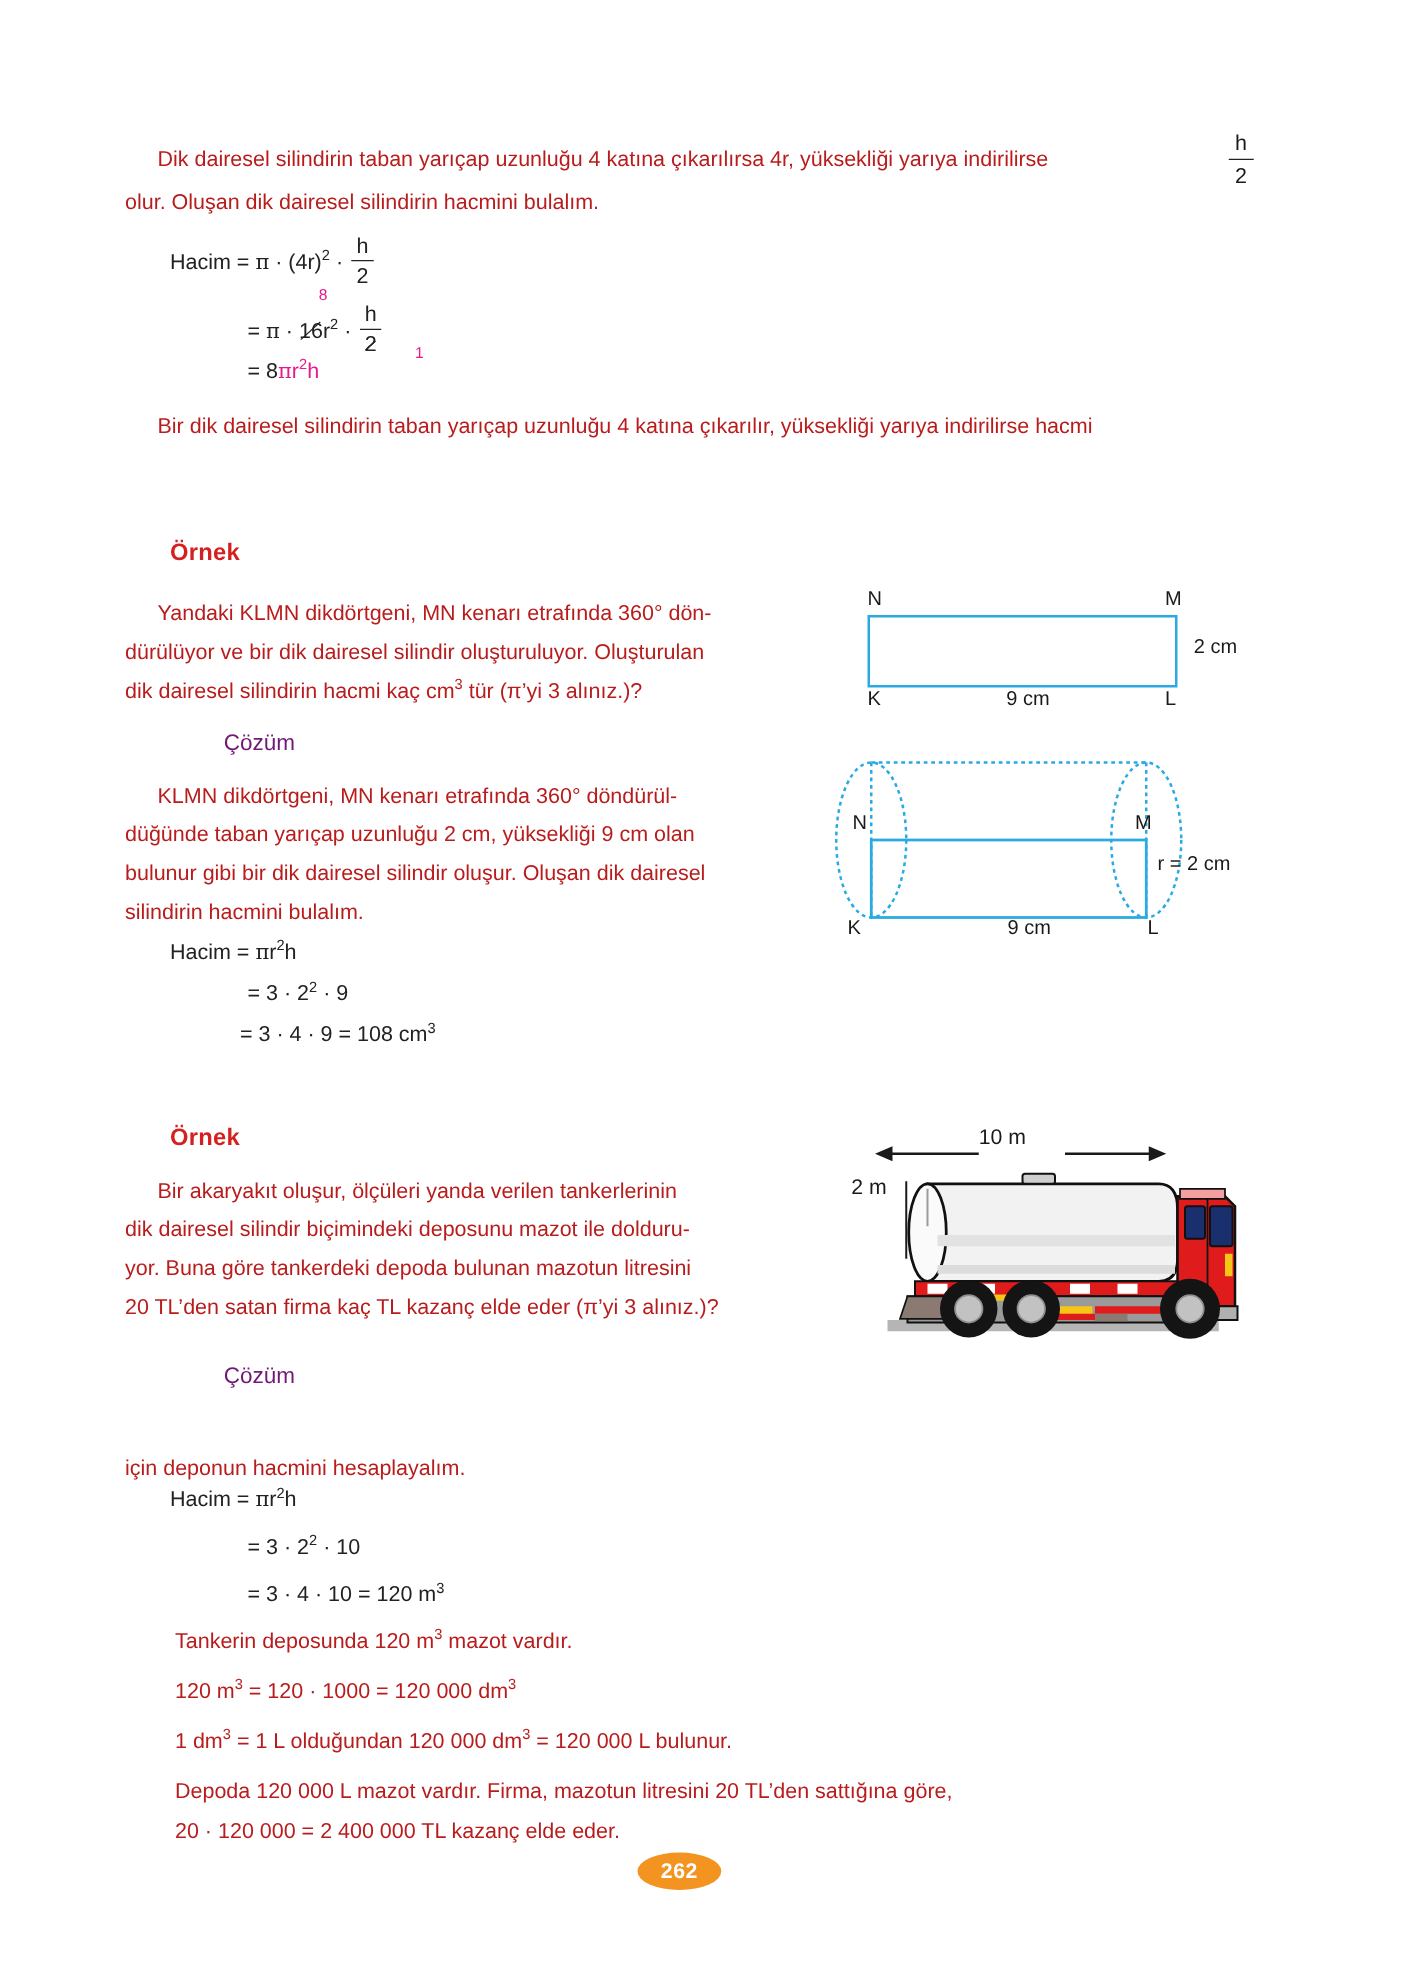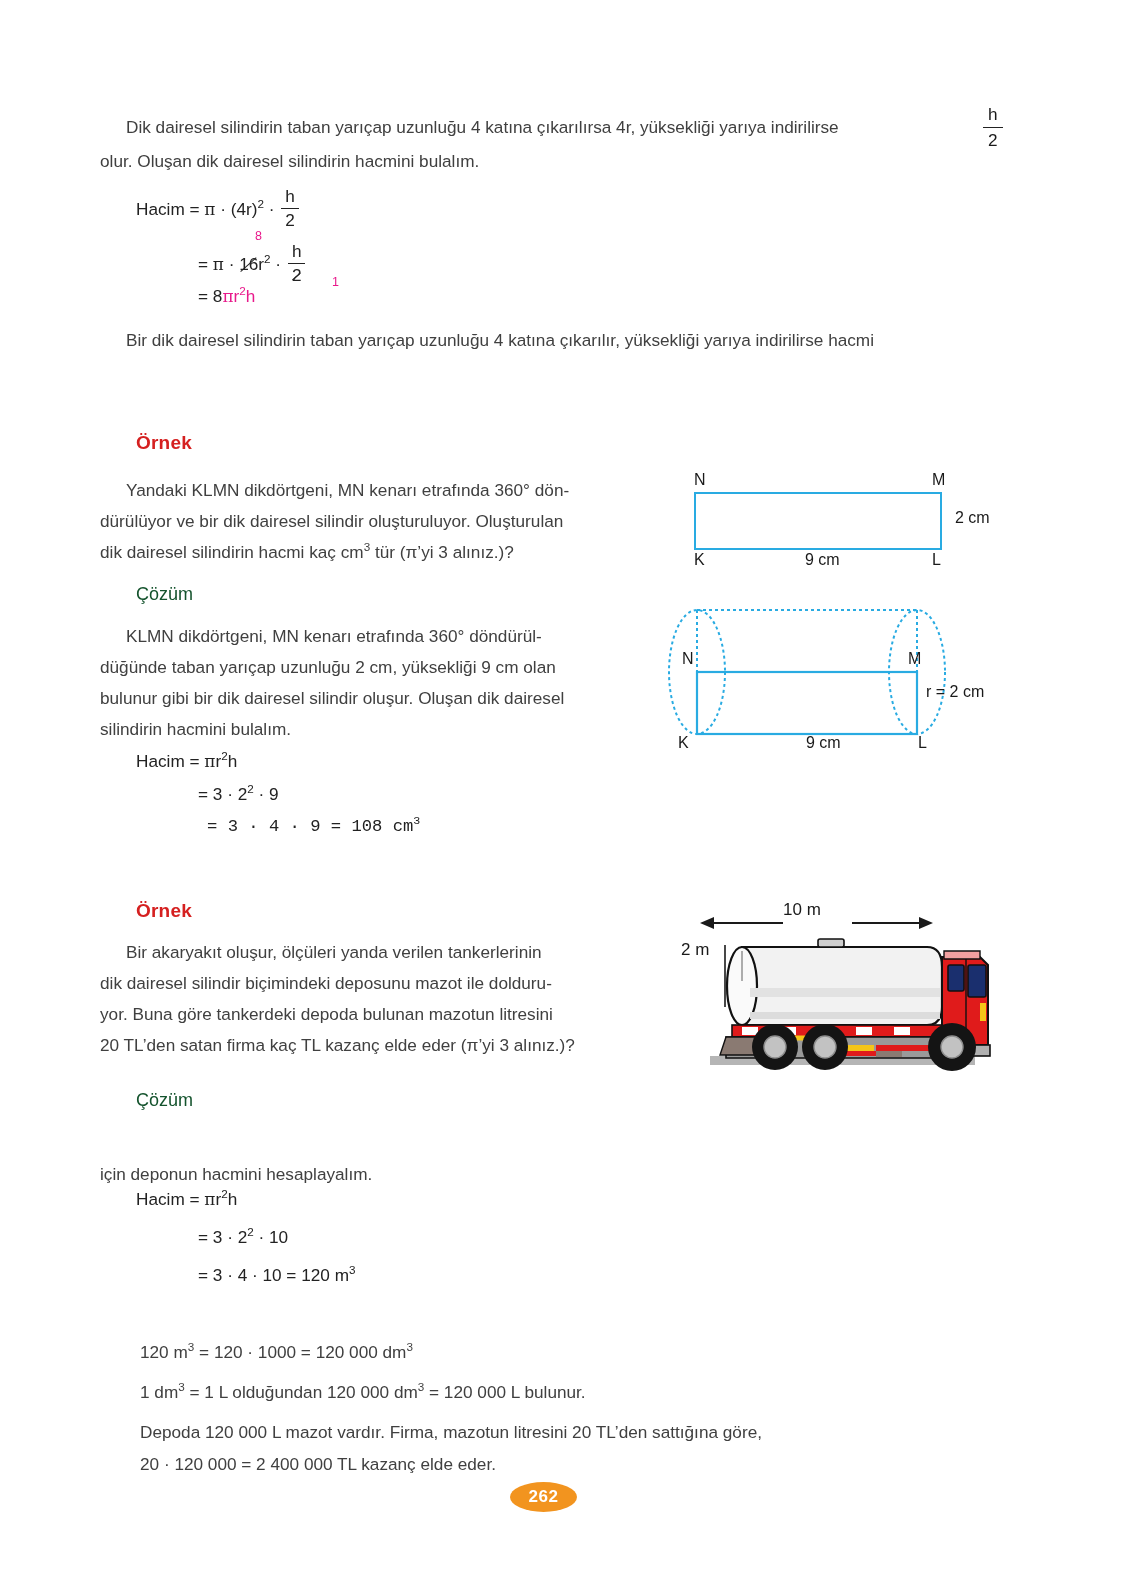--- a/index.html
+++ b/index.html
@@ -20,38 +20,39 @@
     left: 0; top: 0;
     width: 1123px;
     height: 1588px;
   }
 
   
   .para {
     position: absolute;
     font-size: 17.2px;
     line-height: 31px;
-    color: #404040;
+    color: #b91c1c;
     text-align: justify;
   }
   .para.noj { text-align: left; }
   .indent { display: inline-block; width: 26px; }
 
   .heading-ornek {
     position: absolute;
     font-size: 19px;
     font-weight: bold;
     color: #d52020;
     letter-spacing: 0.2px;
   }
   .heading-cozum {
     position: absolute;
     font-size: 18px;
     font-weight: normal;
-    color: #14532d;
+    color: #701a75;
+    margin-left: 43px;
   }
 
   .math {
     position: absolute;
     font-size: 17.2px;
     line-height: 26px;
     color: #222;
     white-space: nowrap;
   }
   sup { font-size: 0.68em; vertical-align: super; line-height: 0; }
@@ -248,21 +249,21 @@
   <div class="fig-label" style="left:806px; top:734px;">9 cm</div>
 
   <div class="math" style="left:136px; top:748px;">
     <span>Hacim</span>
     <span>=</span>
     <span class="pi">π</span><span>r</span><sup>2</sup><span>h</span>
   </div>
   <div class="math" style="left:198px; top:781px;">
     <span>= 3 · 2</span><sup>2</sup><span> · 9</span>
   </div>
-  <div class="math" style="left:207px; top:814px;font-family:Liberation Mono, monospace;">
+  <div class="math" style="left:192px; top:814px;">
     <span>= 3 · 4 · 9 = 108 cm</span><sup>3</sup>
   </div>
 
   <div class="heading-ornek" style="left:136px; top:900px;">Örnek</div>
 
   <div class="para" style="left:100px; top:937px; width:558px;">
     <span class="indent"></span><span>Bir akaryakıt oluşur, ölçüleri yanda verilen tankerlerinin</span>
   </div>
   <div class="para" style="left:100px; top:968px; width:558px;">
     <span>dik dairesel silindir biçimindeki deposunu mazot ile dolduru-</span>
@@ -359,20 +360,23 @@
     <span>=</span>
     <span class="pi">π</span><span>r</span><sup>2</sup><span>h</span>
   </div>
   <div class="math" style="left:198px; top:1224px;">
     <span>= 3 · 2</span><sup>2</sup><span> · 10</span>
   </div>
   <div class="math" style="left:198px; top:1262px;">
     <span>= 3 · 4 · 10 = 120 m</span><sup>3</sup>
   </div>
 
+  <div class="para noj" style="left:140px; top:1297px; width:880px;">
+    <span>Tankerin deposunda  120 m</span><sup>3</sup><span> mazot vardır.</span>
+  </div>
   <div class="para noj" style="left:140px; top:1337px; width:880px;">
     <span>120 m</span><sup>3</sup><span> = 120 · 1000 = 120 000 dm</span><sup>3</sup>
   </div>
   <div class="para noj" style="left:140px; top:1377px; width:880px;">
     <span>1 dm</span><sup>3</sup><span> = 1 L olduğundan 120 000 dm</span><sup>3</sup><span> = 120 000 L bulunur.</span>
   </div>
   <div class="para noj" style="left:140px; top:1417px; width:880px;">
     <span>Depoda 120 000 L mazot vardır. Firma, mazotun litresini 20 TL’den sattığına göre,</span>
   </div>
   <div class="para noj" style="left:140px; top:1449px; width:880px;">

